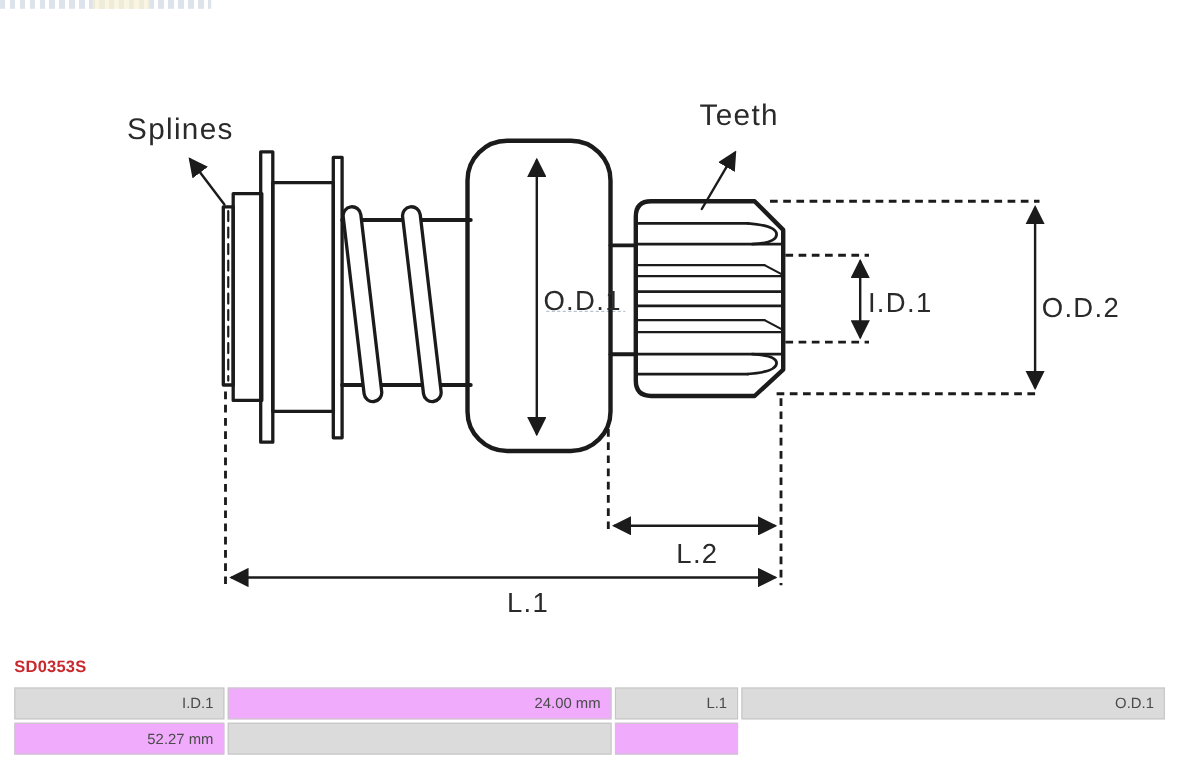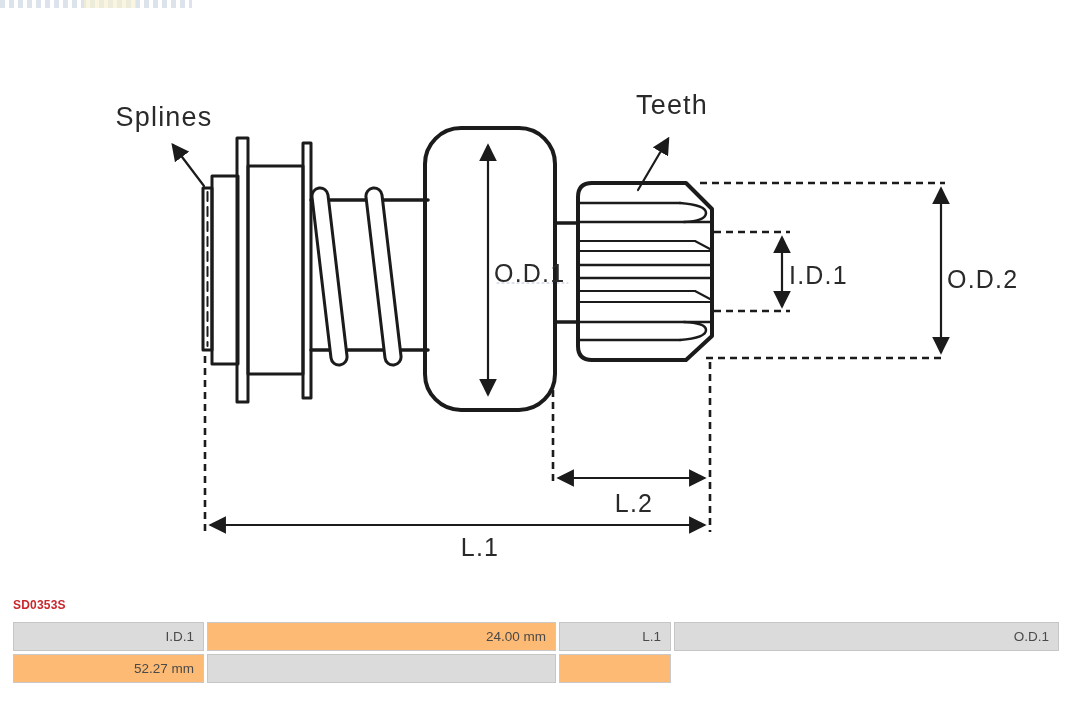--- a/index.html
+++ b/index.html
@@ -13,26 +13,26 @@
     background:rgba(238,226,170,.65);}
 
   
   .diagram-wrap{position:absolute;left:0;top:0;width:1037px;height:585px;}
   svg text{font-family:"Liberation Sans",sans-serif;fill:#2a2a2a;letter-spacing:1.2px;}
   .lbl-big{font-size:27px;}
   .lbl-dim{font-size:25px;}
 
   
   .info{position:absolute;left:13px;top:598px;width:1051px;}
-  .part-number{font-size:12px;font-weight:600;color:#c9282d;letter-spacing:.2px;}
+  .part-number{font-size:15px;font-weight:600;color:#c9282d;letter-spacing:.2px;}
   .spec-table{margin-top:10px;display:grid;
     grid-template-columns:191px 349px 112px 385px;
     grid-auto-rows:29px;gap:3px;font-size:13.5px;color:#4a4a4a;}
   .cell{display:flex;align-items:center;justify-content:flex-end;
-    padding:0 9px;border:1px solid #c9c9c9;background:#fdba74;}
+    padding:0 9px;border:1px solid #c9c9c9;background:#f0abfc;}
   .cell.gray{background:#dbdbdb;border-color:#c6c6c6;}
 </style>
 </head>
 <body>
 
 <div class="artifact">
   <div class="tint"></div>
 </div>
 
 <div class="diagram-wrap">

